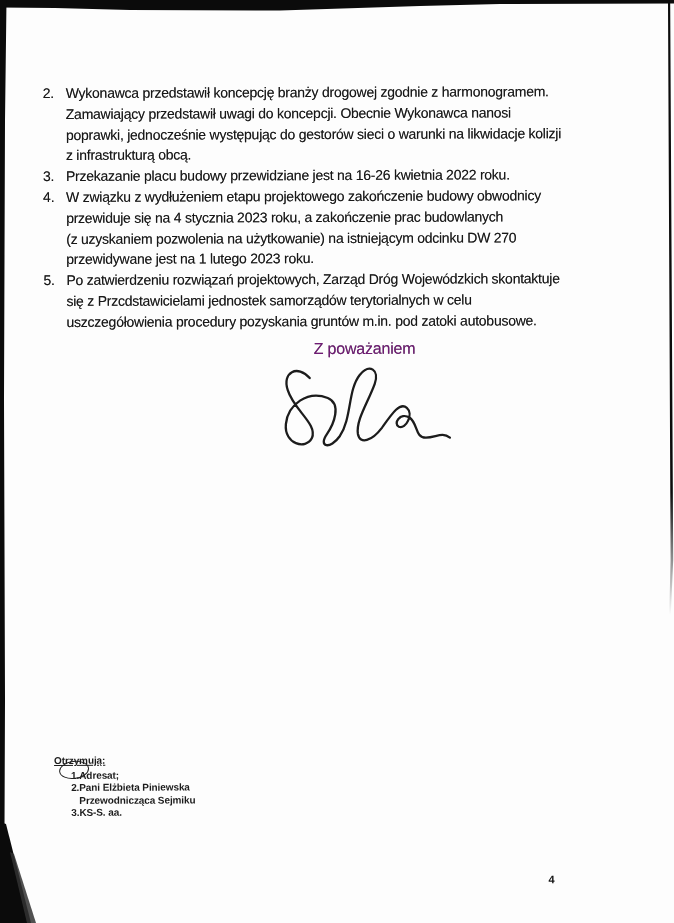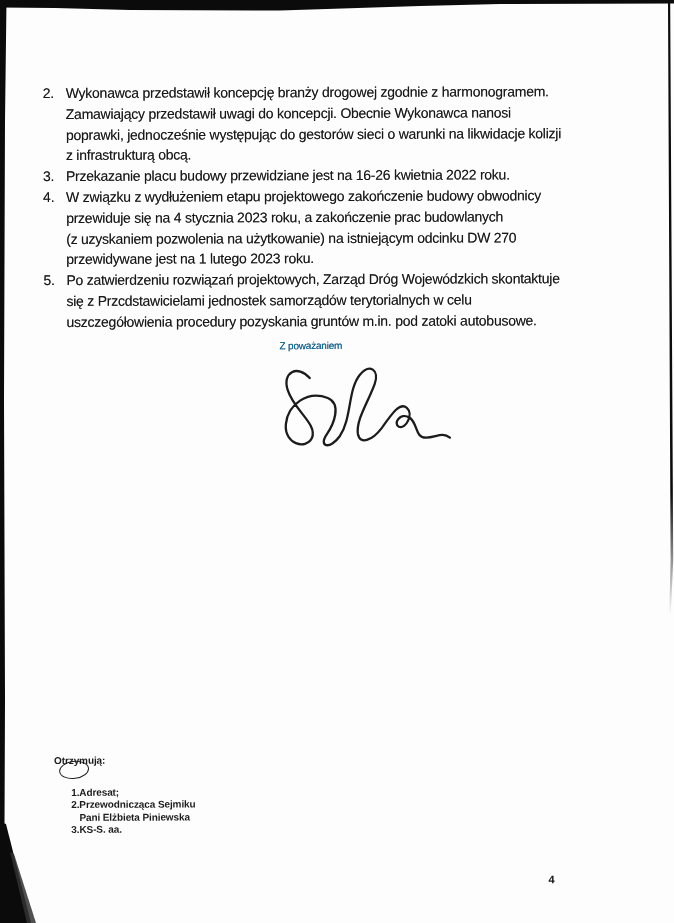--- a/index.html
+++ b/index.html
@@ -36,36 +36,38 @@
     color: #181818;
     text-shadow: 0 0 0.5px rgba(10,10,10,0.55);
   }
   .list-item { display: flex; align-items: flex-start; }
   .li-num { flex: 0 0 23px; }
   .li-lines { flex: 1 1 auto; }
   .li-line { white-space: nowrap; }
   
   .closing {
     position: absolute; left: 280px; top: 340px; width: 170px;
-    font-size: 10px; letter-spacing: -0.2px; color: #0369a1;
+    text-align: center;
+    font-size: 16px; letter-spacing: -0.2px; color: #701a75;
     text-shadow: 0 0 0.5px rgba(10,10,10,0.55);
   }
   .signature-svg {
     position: absolute; left: 258px; top: 352px;
     width: 210px; height: 108px;
   }
   
   .distribution {
     position: absolute; left: 53px; top: 754px; width: 300px;
     font-size: 10px; line-height: 12.5px; font-weight: bold;
     color: #1c1c1c; letter-spacing: -0.1px;
   }
   .dist-heading {
+    text-decoration: underline;
     text-underline-offset: 1px;
-    margin-bottom: 19px;
+    margin-bottom: 2px;
     display: inline-block;
   }
   .dist-item { display: flex; align-items: flex-start; }
   .dist-num { flex: 0 0 24px; padding-left: 17px; }
   .dist-lines { flex: 1 1 auto; }
   .dist-line { white-space: nowrap; }
   .circle-annotation {
     position: absolute; left: 58px; top: 760px;
     width: 30px; height: 18px;
     border: 1.6px solid #1f1f1f;
@@ -160,22 +162,22 @@
     <span class="dist-heading">Otrzymują:</span>
     <div class="dist-item">
       <span class="dist-num">1.</span>
       <div class="dist-lines">
         <div class="dist-line">Adresat;</div>
       </div>
     </div>
     <div class="dist-item">
       <span class="dist-num">2.</span>
       <div class="dist-lines">
+        <div class="dist-line">Pani Elżbieta Piniewska</div>
         <div class="dist-line">Przewodnicząca Sejmiku</div>
-        <div class="dist-line">Pani Elżbieta Piniewska</div>
       </div>
     </div>
     <div class="dist-item">
       <span class="dist-num">3.</span>
       <div class="dist-lines">
         <div class="dist-line">KS-S. aa.</div>
       </div>
     </div>
   </div>
 

